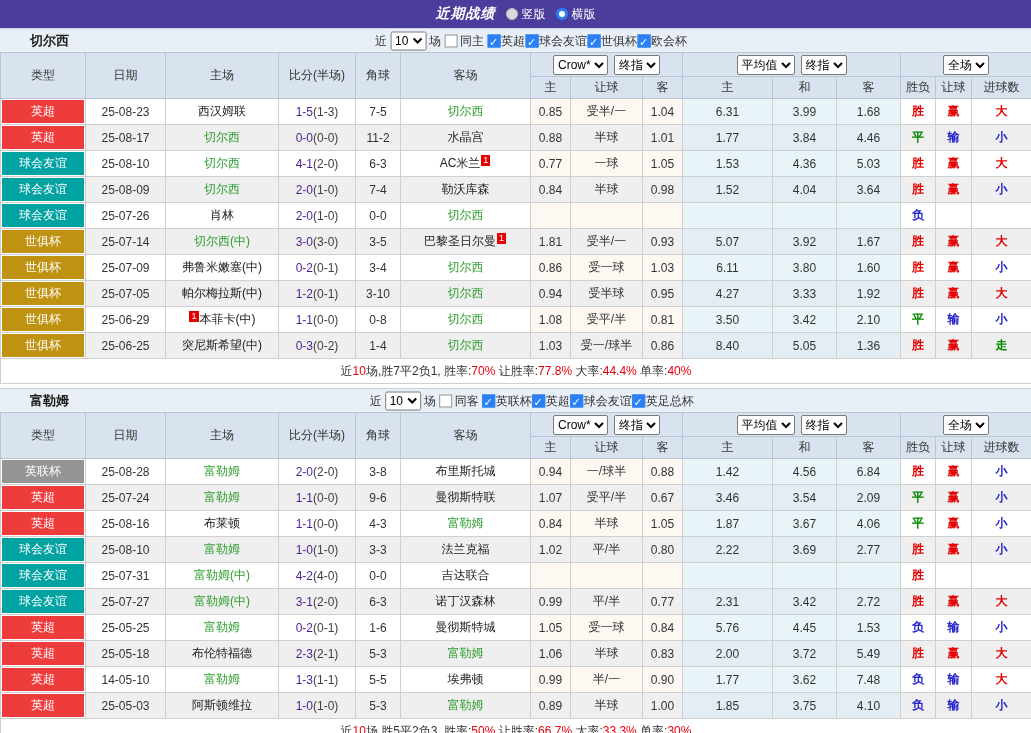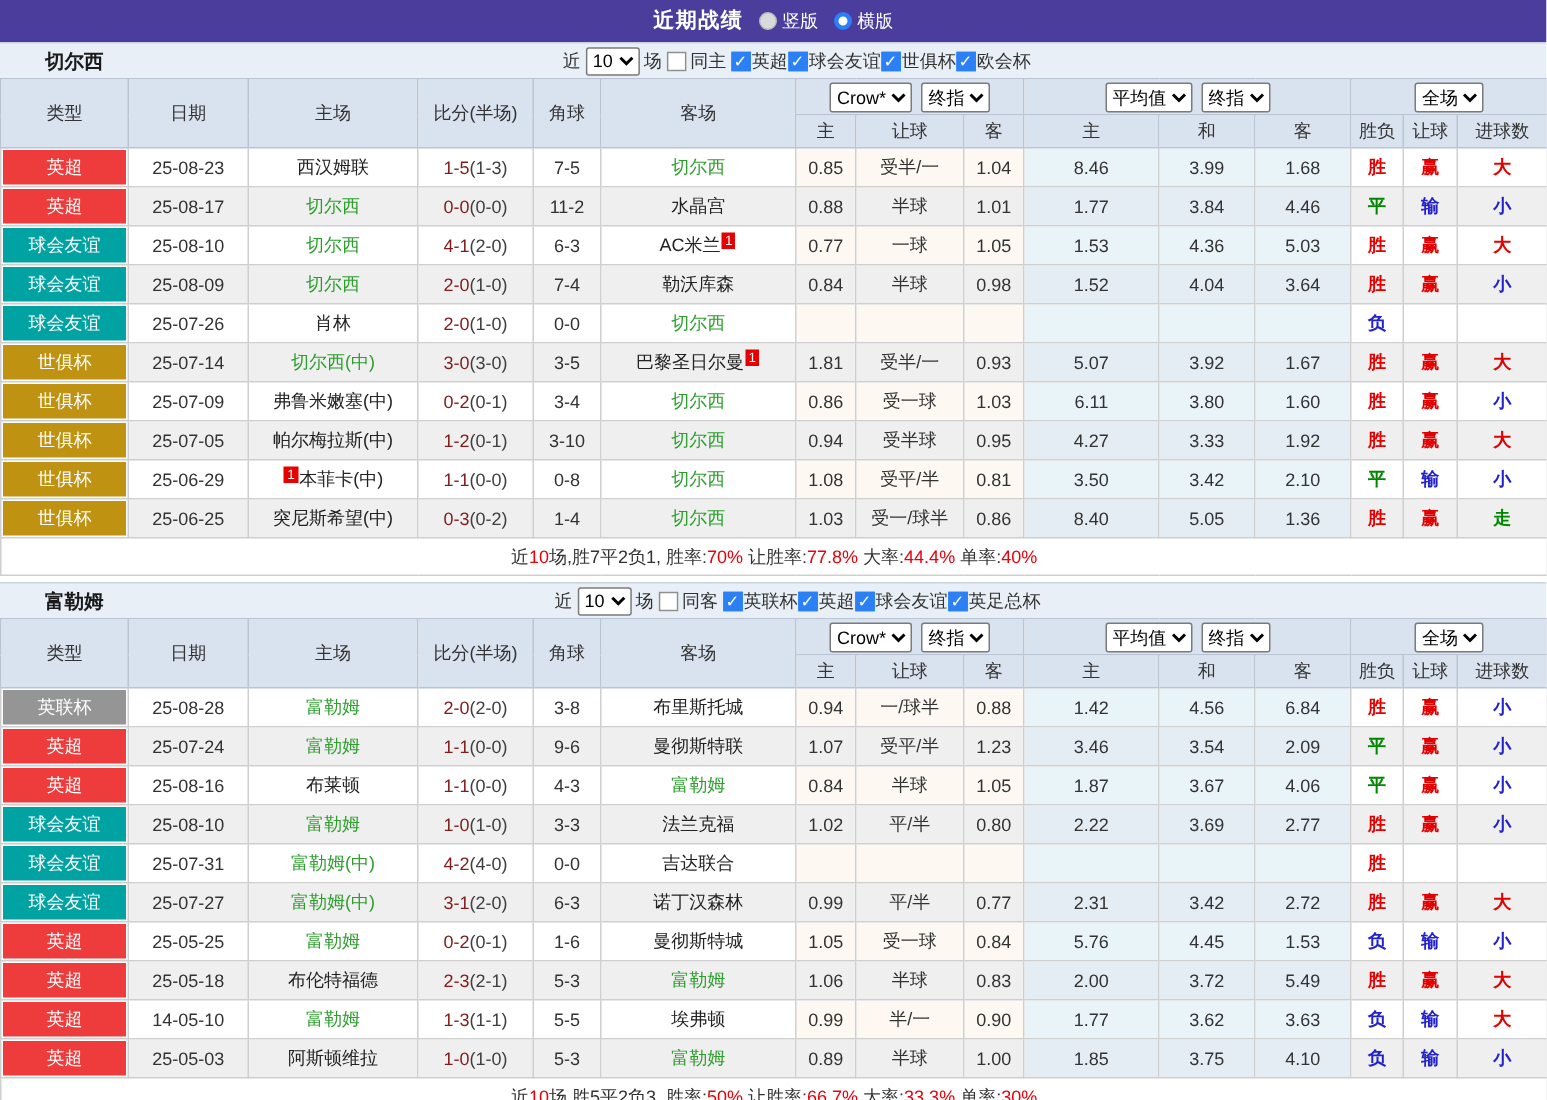--- a/index.html
+++ b/index.html
@@ -1,21 +1,21 @@
 <!DOCTYPE html>
 <html><head>
 <meta charset="utf-8">
 <style>
   * { box-sizing: border-box; margin: 0; padding: 0; }
   html,body { width: 1031px; background: #fff; font-family: "Liberation Sans", "DejaVu Sans", sans-serif; }
   body { overflow: hidden; }
 
   
   .topbar { height: 28px; background: #4a3d9c; display: flex; align-items: center; justify-content: center; gap: 10px; color: #fff; }
-  .topbar .title { font-weight: bold; font-size: 14px; letter-spacing: 1px; }
+  .topbar .title { font-weight: bold; font-size: 14px; letter-spacing: 1px; font-style: italic; }
   .radio-wrap { display: flex; align-items: center; gap: 4px; font-size: 12px; }
   .radio { width: 12px; height: 12px; border-radius: 50%; display: inline-block; }
   .radio.plain { background: #d9d9d9; border: 1px solid #bdbdbd; }
   .radio.sel { background: #fff; border: 3px solid #2e7ef7; }
 
   
   .section + .section { margin-top: 4px; }
   .strip { position: relative; height: 24px; background: #e9eff7; border-top: 1px solid #c9d2de; display: flex; align-items: center; }
   .strip .team { padding-left: 30px; font-weight: bold; font-size: 13px; color: #1a1a1a; }
   .filters { position: absolute; left: 50%; top: 50%; transform: translate(-45%,-50%); display: flex; align-items: center; gap: 3px; font-size: 12px; color: #333; white-space: nowrap; }
@@ -32,21 +32,21 @@
   tr.h2 th { height: 22px; }
   .sel-group select { height: 20px; font-size: 12px; border: 1px solid #7b7b7b; border-radius: 2px; background: #fff; margin: 0 3px; }
   tbody td { height: 25px; }
   tr.odd { background: #fff; }
   tr.even { background: #efefef; }
   tr.odd .col-odds { background: #fdf8f2; }
   tr.odd .col-avg  { background: #e9f4f9; }
   tr.even .col-avg { background: #e3edf3; }
   td.cell-type { padding: 0; background: #fff; }
   .badge { margin: 1px; height: 23px; line-height: 23px; color: #fff; font-size: 12px; }
-  .cell-score .ft { color: #7f1d1d; }
+  .cell-score .ft { color: #4c1d95; }
   .cell-score .ht { color: #404040; }
   .team-cell { color: #222; }
   .team-cell .self { color: #2e9e2e; }
   .redmark { display: inline-block; background: #e60000; color: #fff; font-size: 9px; line-height: 11px; padding: 0 2px; vertical-align: 4px; margin: 0 1px; }
   .res { font-weight: bold; }
   tfoot td { height: 25px; background: #fff; font-size: 12px; color: #333; }
   tfoot .red { color: #e8000b; }
 </style>
 </head>
 <body>
@@ -141,21 +141,21 @@
             <div class="badge" style="background: rgb(238, 59, 59);">英超</div>
           </td>
           <td>25-08-23</td>
           <td class="team-cell"><span>西汉姆联</span></td>
           <td class="cell-score"><span class="ft">1-5</span><span class="ht">(1-3)</span></td>
           <td>7-5</td>
           <td class="team-cell"><span class="self">切尔西</span></td>
           <td class="col-odds">0.85</td>
           <td class="col-odds">受半/一</td>
           <td class="col-odds">1.04</td>
-          <td class="col-avg">8.46</td>
+          <td class="col-avg">6.31</td>
           <td class="col-avg">3.99</td>
           <td class="col-avg">1.68</td>
           <td class="col-res"><span class="res" style="color: rgb(226, 0, 0);">胜</span></td>
           <td class="col-res"><span class="res" style="color: rgb(226, 0, 0);">赢</span></td>
           <td class="col-res"><span class="res" style="color: rgb(226, 0, 0);">大</span></td>
         </tr>
         <tr class="even">
           <td class="cell-type">
             <div class="badge" style="background: rgb(238, 59, 59);">英超</div>
           </td>
@@ -431,21 +431,21 @@
           <td class="cell-type">
             <div class="badge" style="background: rgb(238, 59, 59);">英超</div>
           </td>
           <td>25-07-24</td>
           <td class="team-cell"><span class="self">富勒姆</span></td>
           <td class="cell-score"><span class="ft">1-1</span><span class="ht">(0-0)</span></td>
           <td>9-6</td>
           <td class="team-cell"><span>曼彻斯特联</span></td>
           <td class="col-odds">1.07</td>
           <td class="col-odds">受平/半</td>
-          <td class="col-odds">1.23</td>
+          <td class="col-odds">0.67</td>
           <td class="col-avg">3.46</td>
           <td class="col-avg">3.54</td>
           <td class="col-avg">2.09</td>
           <td class="col-res"><span class="res" style="color: rgb(0, 136, 0);">平</span></td>
           <td class="col-res"><span class="res" style="color: rgb(226, 0, 0);">赢</span></td>
           <td class="col-res"><span class="res" style="color: rgb(34, 34, 204);">小</span></td>
         </tr>
         <tr class="odd">
           <td class="cell-type">
             <div class="badge" style="background: rgb(238, 59, 59);">英超</div>
@@ -567,21 +567,21 @@
           <td>14-05-10</td>
           <td class="team-cell"><span class="self">富勒姆</span></td>
           <td class="cell-score"><span class="ft">1-3</span><span class="ht">(1-1)</span></td>
           <td>5-5</td>
           <td class="team-cell"><span>埃弗顿</span></td>
           <td class="col-odds">0.99</td>
           <td class="col-odds">半/一</td>
           <td class="col-odds">0.90</td>
           <td class="col-avg">1.77</td>
           <td class="col-avg">3.62</td>
-          <td class="col-avg">3.63</td>
+          <td class="col-avg">7.48</td>
           <td class="col-res"><span class="res" style="color: rgb(34, 34, 204);">负</span></td>
           <td class="col-res"><span class="res" style="color: rgb(34, 34, 204);">输</span></td>
           <td class="col-res"><span class="res" style="color: rgb(226, 0, 0);">大</span></td>
         </tr>
         <tr class="even">
           <td class="cell-type">
             <div class="badge" style="background: rgb(238, 59, 59);">英超</div>
           </td>
           <td>25-05-03</td>
           <td class="team-cell"><span>阿斯顿维拉</span></td>

